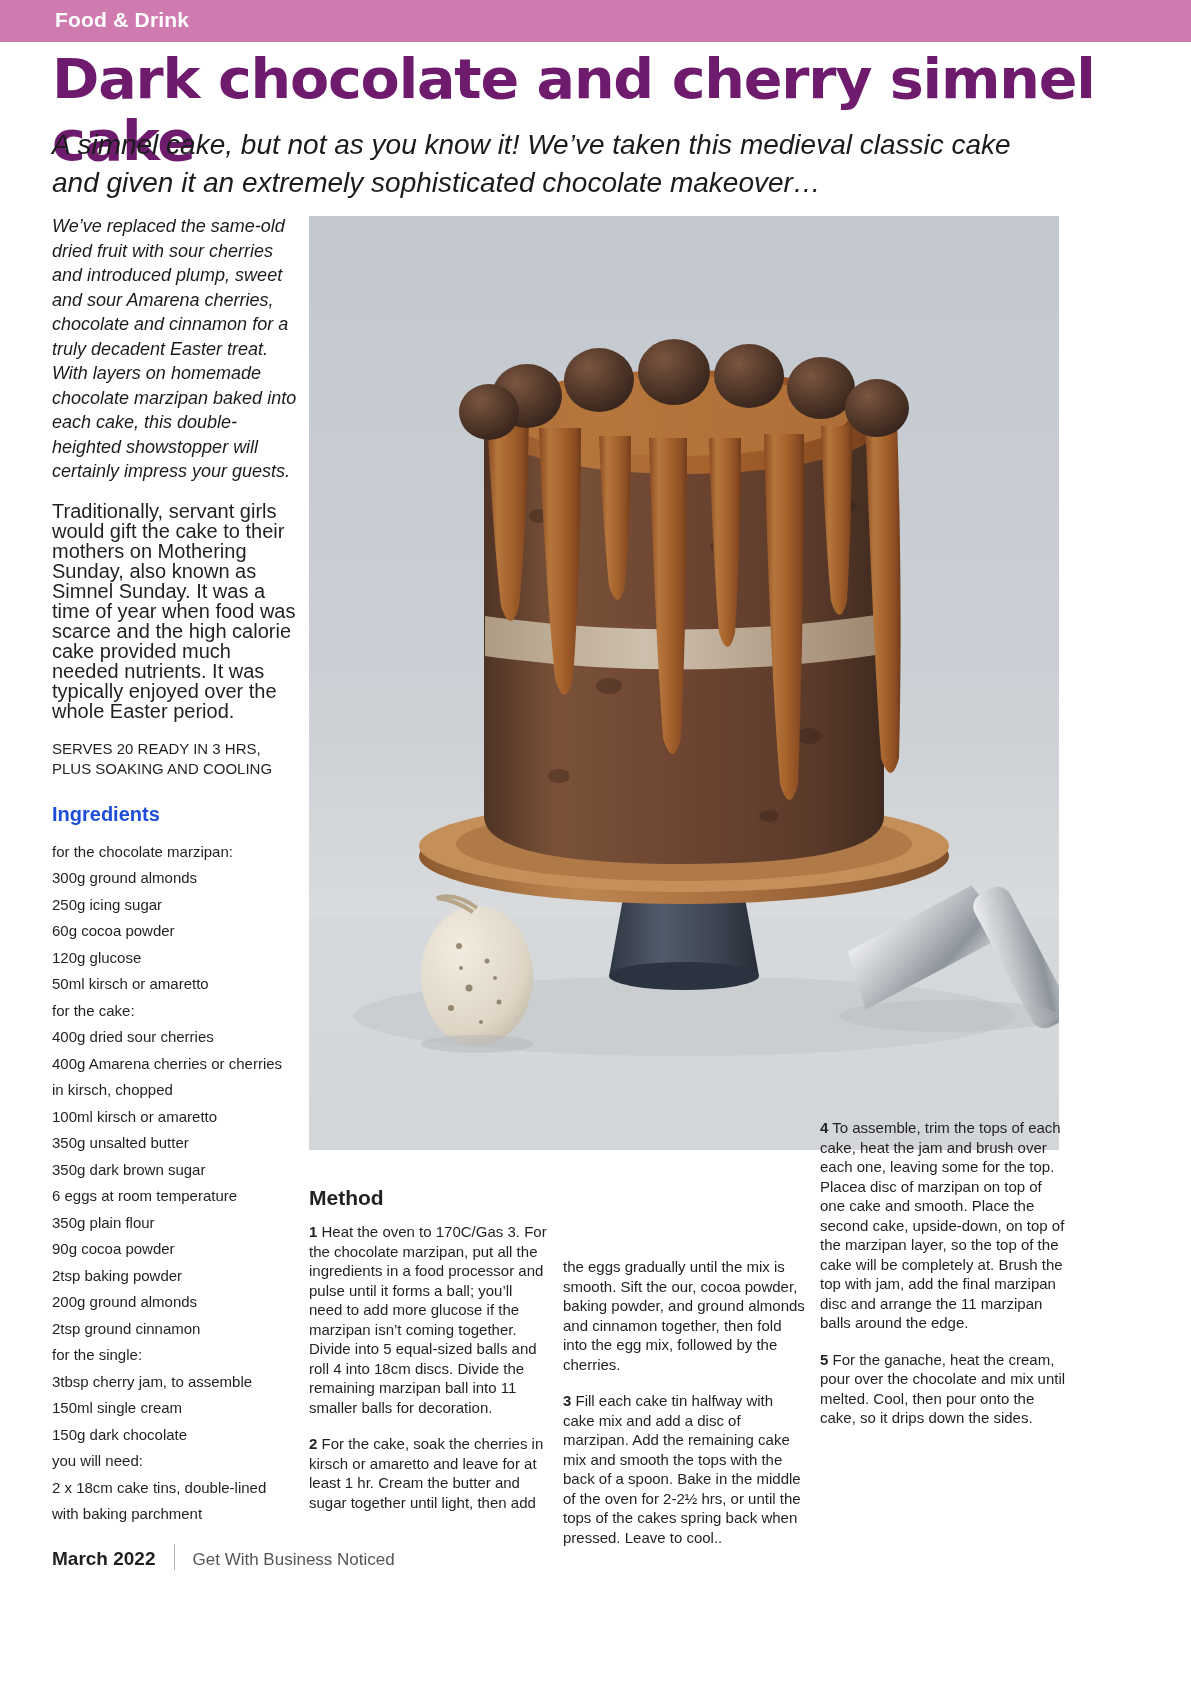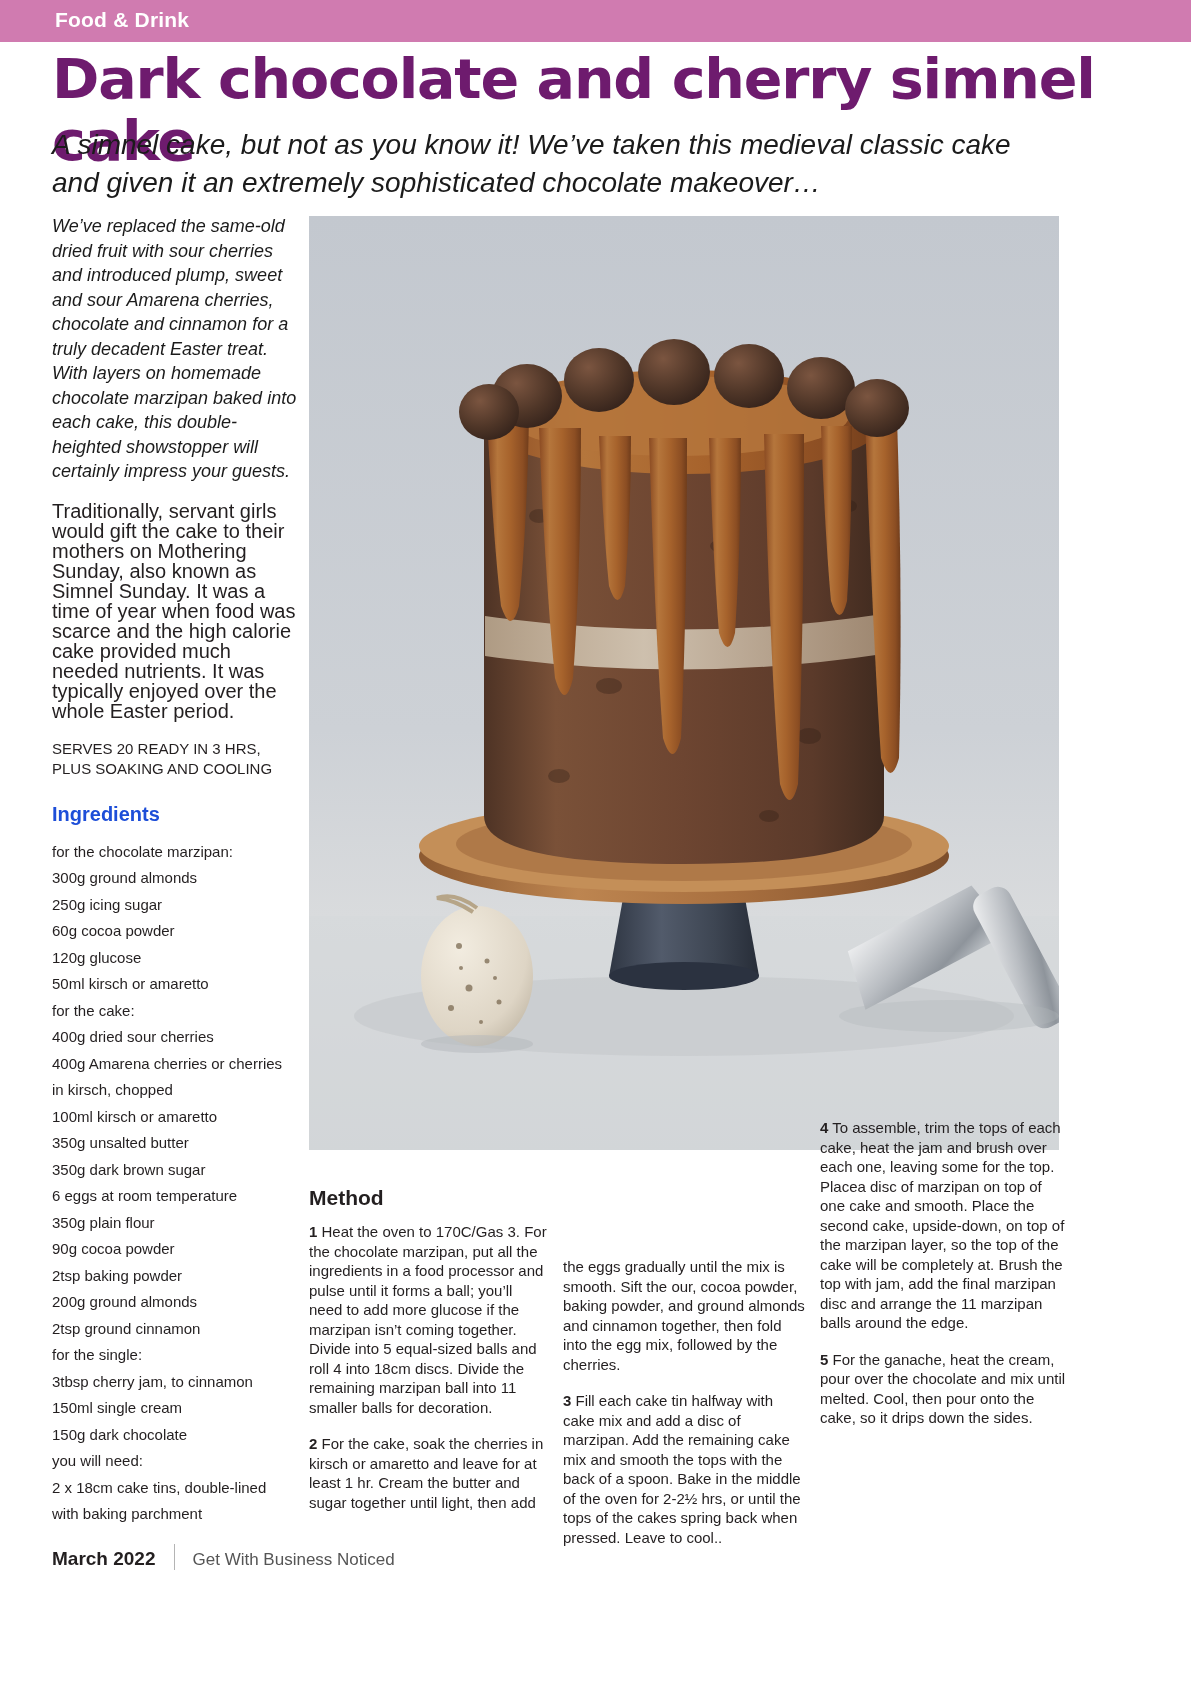--- a/index.html
+++ b/index.html
@@ -122,21 +122,21 @@
         <div class="ing-item">100ml kirsch or amaretto</div>
         <div class="ing-item">350g unsalted butter</div>
         <div class="ing-item">350g dark brown sugar</div>
         <div class="ing-item">6 eggs at room temperature</div>
         <div class="ing-item">350g plain flour</div>
         <div class="ing-item">90g cocoa powder</div>
         <div class="ing-item">2tsp baking powder</div>
         <div class="ing-item">200g ground almonds</div>
         <div class="ing-item">2tsp ground cinnamon</div>
         <div class="ing-item sub">for the single:</div>
-        <div class="ing-item">3tbsp cherry jam, to cinnamon</div>
+        <div class="ing-item">3tbsp cherry jam, to assemble</div>
         <div class="ing-item">150ml single cream</div>
         <div class="ing-item">150g dark chocolate</div>
         <div class="ing-item sub">you will need:</div>
         <div class="ing-item">2 x 18cm cake tins, double-lined</div>
         <div class="ing-item">with baking parchment</div>
       </div>
   </div>
 
   <div class="hero">
     <svg width="750" height="934" viewBox="0 0 750 934" xmlns="http://www.w3.org/2000/svg">

